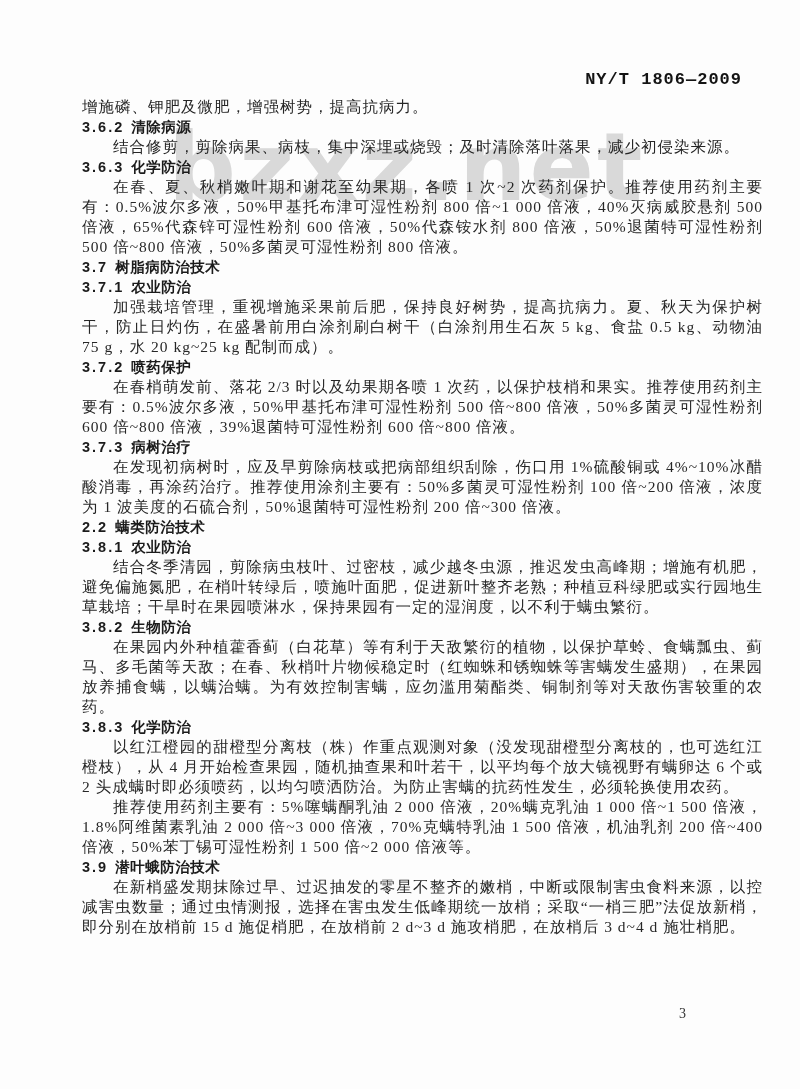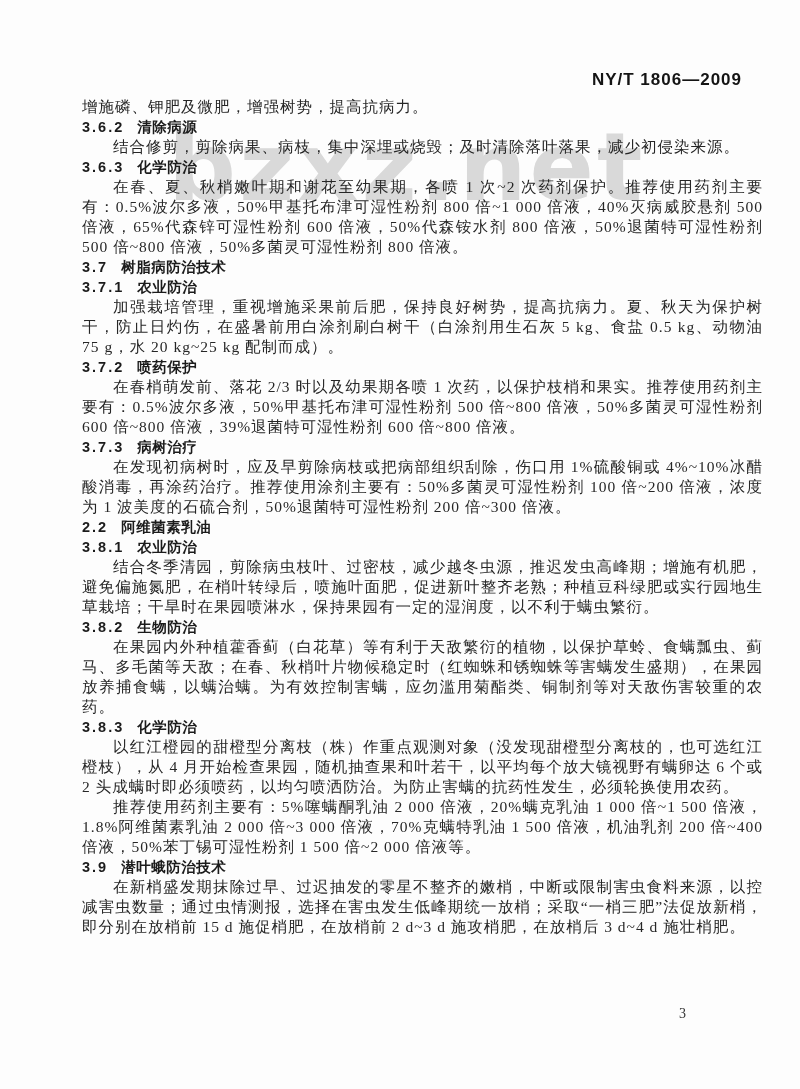--- a/index.html
+++ b/index.html
@@ -22,21 +22,21 @@
     letter-spacing:3px;
     color:#d3d3d3;
     opacity:.85;
     user-select:none;
     white-space:nowrap;
   }
   .header-code{
     position:absolute;
     top:70px;right:58px;
     z-index:2;
-    font-family:Liberation Sans, sans-serif;
+    font-family:Liberation Mono, monospace;
     font-weight:700;
     font-size:17px;
     letter-spacing:1px;
     color:#141414;
   }
   .content{
     position:absolute;
     left:82px;top:97px;
     width:681px;
     z-index:1;
@@ -51,21 +51,21 @@
   .heading{
     margin:0;
     font-family:"Liberation Sans","DejaVu Sans",sans-serif;
     font-weight:700;
     font-size:14.5px;
     line-height:20px;
     letter-spacing:.5px;
     color:#1b1b1b;
     text-align:left;
   }
-  .heading .num{letter-spacing:2px;margin-right:13px;}
+  .heading .num{letter-spacing:2px;margin-right:7px;}
   .page-number{
     position:absolute;
     top:1006px;left:679px;
     z-index:1;
     font-size:14px;
     color:#333;
   }
 </style>
 </head>
 <body>
@@ -95,21 +95,21 @@
     <p class="para">加强栽培管理，重视增施采果前后肥，保持良好树势，提高抗病力。夏、秋天为保护树干，防止日灼伤，在盛暑前用白涂剂刷白树干（白涂剂用生石灰 5 kg、食盐 0.5 kg、动物油 75 g，水 20 kg~25 kg 配制而成）。</p>
 
     <p class="heading"><span class="num">3.7.2</span><span>喷药保护</span></p>
 
     <p class="para">在春梢萌发前、落花 2/3 时以及幼果期各喷 1 次药，以保护枝梢和果实。推荐使用药剂主要有：0.5%波尔多液，50%甲基托布津可湿性粉剂 500 倍~800 倍液，50%多菌灵可湿性粉剂 600 倍~800 倍液，39%退菌特可湿性粉剂 600 倍~800 倍液。</p>
 
     <p class="heading"><span class="num">3.7.3</span><span>病树治疗</span></p>
 
     <p class="para">在发现初病树时，应及早剪除病枝或把病部组织刮除，伤口用 1%硫酸铜或 4%~10%冰醋酸消毒，再涂药治疗。推荐使用涂剂主要有：50%多菌灵可湿性粉剂 100 倍~200 倍液，浓度为 1 波美度的石硫合剂，50%退菌特可湿性粉剂 200 倍~300 倍液。</p>
 
-    <p class="heading"><span class="num">2.2</span><span>阿维菌素乳油</span></p>
+    <p class="heading"><span class="num">2.2</span><span>螨类防治技术</span></p>
 
     <p class="heading"><span class="num">3.8.1</span><span>农业防治</span></p>
 
     <p class="para">结合冬季清园，剪除病虫枝叶、过密枝，减少越冬虫源，推迟发虫高峰期；增施有机肥，避免偏施氮肥，在梢叶转绿后，喷施叶面肥，促进新叶整齐老熟；种植豆科绿肥或实行园地生草栽培；干旱时在果园喷淋水，保持果园有一定的湿润度，以不利于螨虫繁衍。</p>
 
     <p class="heading"><span class="num">3.8.2</span><span>生物防治</span></p>
 
     <p class="para">在果园内外种植藿香蓟（白花草）等有利于天敌繁衍的植物，以保护草蛉、食螨瓢虫、蓟马、多毛菌等天敌；在春、秋梢叶片物候稳定时（红蜘蛛和锈蜘蛛等害螨发生盛期），在果园放养捕食螨，以螨治螨。为有效控制害螨，应勿滥用菊酯类、铜制剂等对天敌伤害较重的农药。</p>
 
     <p class="heading"><span class="num">3.8.3</span><span>化学防治</span></p>

